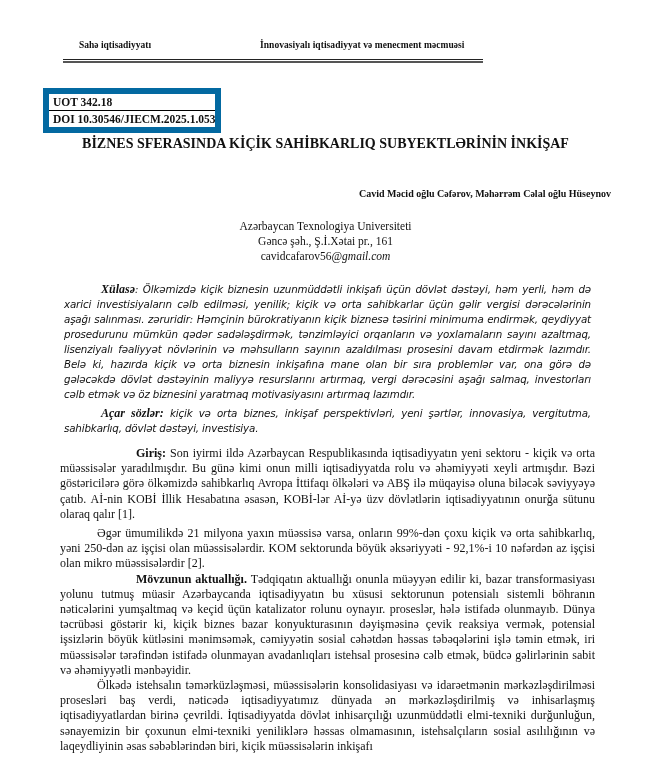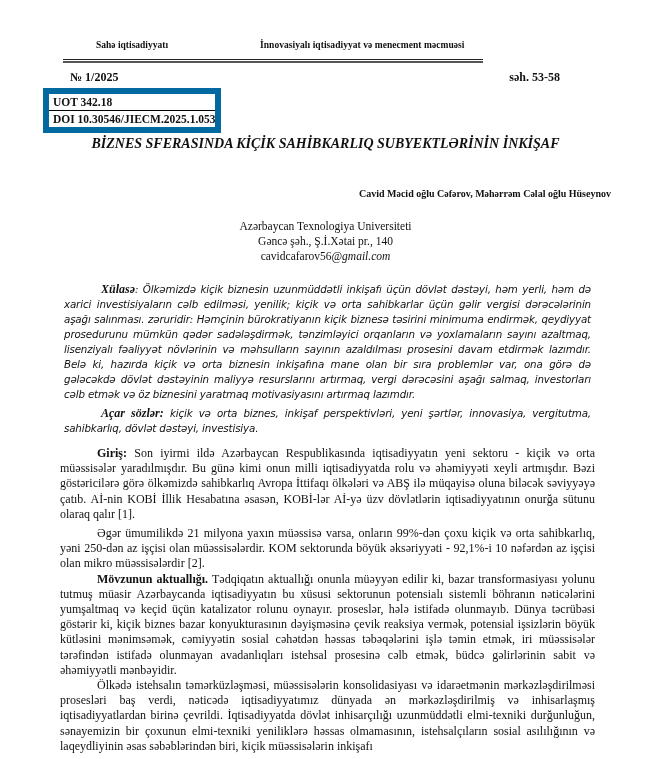--- a/index.html
+++ b/index.html
@@ -6,21 +6,21 @@
     body {
       width: 651px; height: 759px; overflow: hidden; position: relative;
       font-family: "Liberation Serif", serif; color: #111;
     }
     .page { position: absolute; left: 0; top: 0; width: 651px; height: 759px; }
 
     .running-head {
       position: absolute; top: 40px; left: 79px; width: 526px; height: 16px;
       font-weight: bold; font-size: 9.5px; font-family: "Liberation Serif", serif;
     }
-    .running-head .left { position: absolute; left: 17px; top: 0; }
+    .running-head .left { position: absolute; left: 0; top: 0; }
     .running-head .right { position: absolute; left: 181px; top: 0; letter-spacing: 0.05px; }
 
     .head-rule {
       position: absolute; top: 59px; left: 63px; width: 419px; height: 4px;
       border-top: 1.5px solid #222; border-bottom: 2px solid #555;
       box-sizing: border-box;
     }
     .head-rule { width: 419px; left: 63px; }
 
     .issue-line {
@@ -33,21 +33,21 @@
     .ident-box {
       position: absolute; top: 88px; left: 43px; width: 178px;
       border: 6px solid #0369a1; box-sizing: border-box;
       font-weight: bold; font-size: 11.5px;
     }
     .ident-box .row { height: 16px; line-height: 16px; padding-left: 4px; white-space: nowrap; }
     .ident-box .row + .row { border-top: 1px solid #000; }
 
     .title {
       position: absolute; top: 135px; left: 40px; width: 571px;
-      text-align: center; font-weight: bold; font-size: 14px; line-height: 18px; font-style: italic;
+      text-align: center; font-weight: bold; font-size: 14px; line-height: 18px;
     }
     .authors {
       position: absolute; top: 188px; left: 40px; width: 571px;
       text-align: right; font-weight: bold; font-size: 10px;
     }
     .affil {
       position: absolute; top: 219px; left: 40px; width: 571px;
       text-align: center; font-weight: normal; font-size: 11.5px; line-height: 15px;
     }
     .affil .email em { font-style: italic; }
@@ -60,55 +60,51 @@
     }
     .abstract p { margin: 4px; text-indent: 37px; }
     .abstract .lbl { font-family: "Liberation Serif", serif; font-weight: bold; font-size: 12px; letter-spacing: 0; }
 
     .body {
       position: absolute; top: 446px; left: 60px; width: 535px;
       font-family: "Liberation Serif", serif; font-size: 12px; line-height: 15.2px;
       text-align: justify;
     }
     .body p { margin: 0; text-indent: 37px; }
-    .body .lbl { font-weight: bold; }
+    .body .lbl { font-weight: bold; margin-left: 39px; }
     .body .gap { height: 4px; }
   </style>
 </head>
 <body>
 
 <div class="page">
 
   <div class="running-head">
     <span class="left">Sahə iqtisadiyyatı</span>
     <span class="right">İnnovasiyalı iqtisadiyyat və menecment məcmuəsi</span>
   </div>
 
   <div class="head-rule" style="left:63px;width:420px;"></div>
   <div class="head-rule" style="left:260px;width:222px;border-top-width:1.5px;"></div>
 
-  <div class="issue-line">
-    <span class="issue">№ 1/2025</span>
-    <span class="pages">səh. 53-58</span>
-  </div>
 
   <div class="ident-box">
     <div class="row">UOT 342.18</div>
     <div class="row">DOI  10.30546/JIECM.2025.1.053</div>
   </div>
 
   <div class="title">
     <div>BİZNES SFERASINDA KİÇİK SAHİBKARLIQ SUBYEKTLƏRİNİN İNKİŞAF</div>
   </div>
 
   <div class="authors">Cavid Məcid oğlu Cəfərov, Məhərrəm Cəlal oğlu Hüseynov</div>
 
   <div class="affil">
     <div>Azərbaycan Texnologiya Universiteti</div>
-    <div>Gəncə şəh., Ş.İ.Xətai pr., 140</div>
+    <div>Gəncə şəh., Ş.İ.Xətai pr., 161</div>
     <div class="email"><span>cavidcafarov56</span><em>@gmail.com</em></div>
   </div>
 
   <div class="abstract">
     <p><span class="lbl">Xülasə</span><span>: Ölkəmizdə kiçik biznesin uzunmüddətli inkişafı üçün dövlət dəstəyi, həm yerli, həm də xarici investisiyaların cəlb edilməsi, yenilik; kiçik və orta sahibkarlar üçün gəlir vergisi dərəcələrinin aşağı salınması. zəruridir: Həmçinin bürokratiyanın kiçik biznesə təsirini minimuma endirmək, qeydiyyat prosedurunu mümkün qədər sadələşdirmək, tənzimləyici orqanların və yoxlamaların sayını azaltmaq, lisenziyalı fəaliyyət növlərinin və məhsulların sayının azaldılması prosesini davam etdirmək lazımdır. Belə ki, hazırda kiçik və orta biznesin inkişafına mane olan bir sıra problemlər var, ona görə də gələcəkdə dövlət dəstəyinin maliyyə resurslarını artırmaq, vergi dərəcəsini aşağı salmaq, investorları cəlb etmək və öz biznesini yaratmaq motivasiyasını artırmaq lazımdır.</span></p>
     <p><span class="lbl">Açar sözlər:</span><span> kiçik və orta biznes, inkişaf perspektivləri, yeni şərtlər, innovasiya, vergitutma, sahibkarlıq, dövlət dəstəyi, investisiya.</span></p>
   </div>
 
   <div class="body">
     <p><span class="lbl">Giriş:</span><span> Son iyirmi ildə Azərbaycan Respublikasında iqtisadiyyatın yeni sektoru - kiçik və orta müəssisələr yaradılmışdır. Bu günə kimi onun milli iqtisadiyyatda rolu və əhəmiyyəti xeyli artmışdır. Bəzi göstəricilərə görə ölkəmizdə sahibkarlıq Avropa İttifaqı ölkələri və ABŞ ilə müqayisə oluna biləcək səviyyəyə çatıb. Aİ-nin KOBİ İllik Hesabatına əsasən, KOBİ-lər Aİ-yə üzv dövlətlərin iqtisadiyyatının onurğa sütunu olaraq qalır [1].</span></p>

